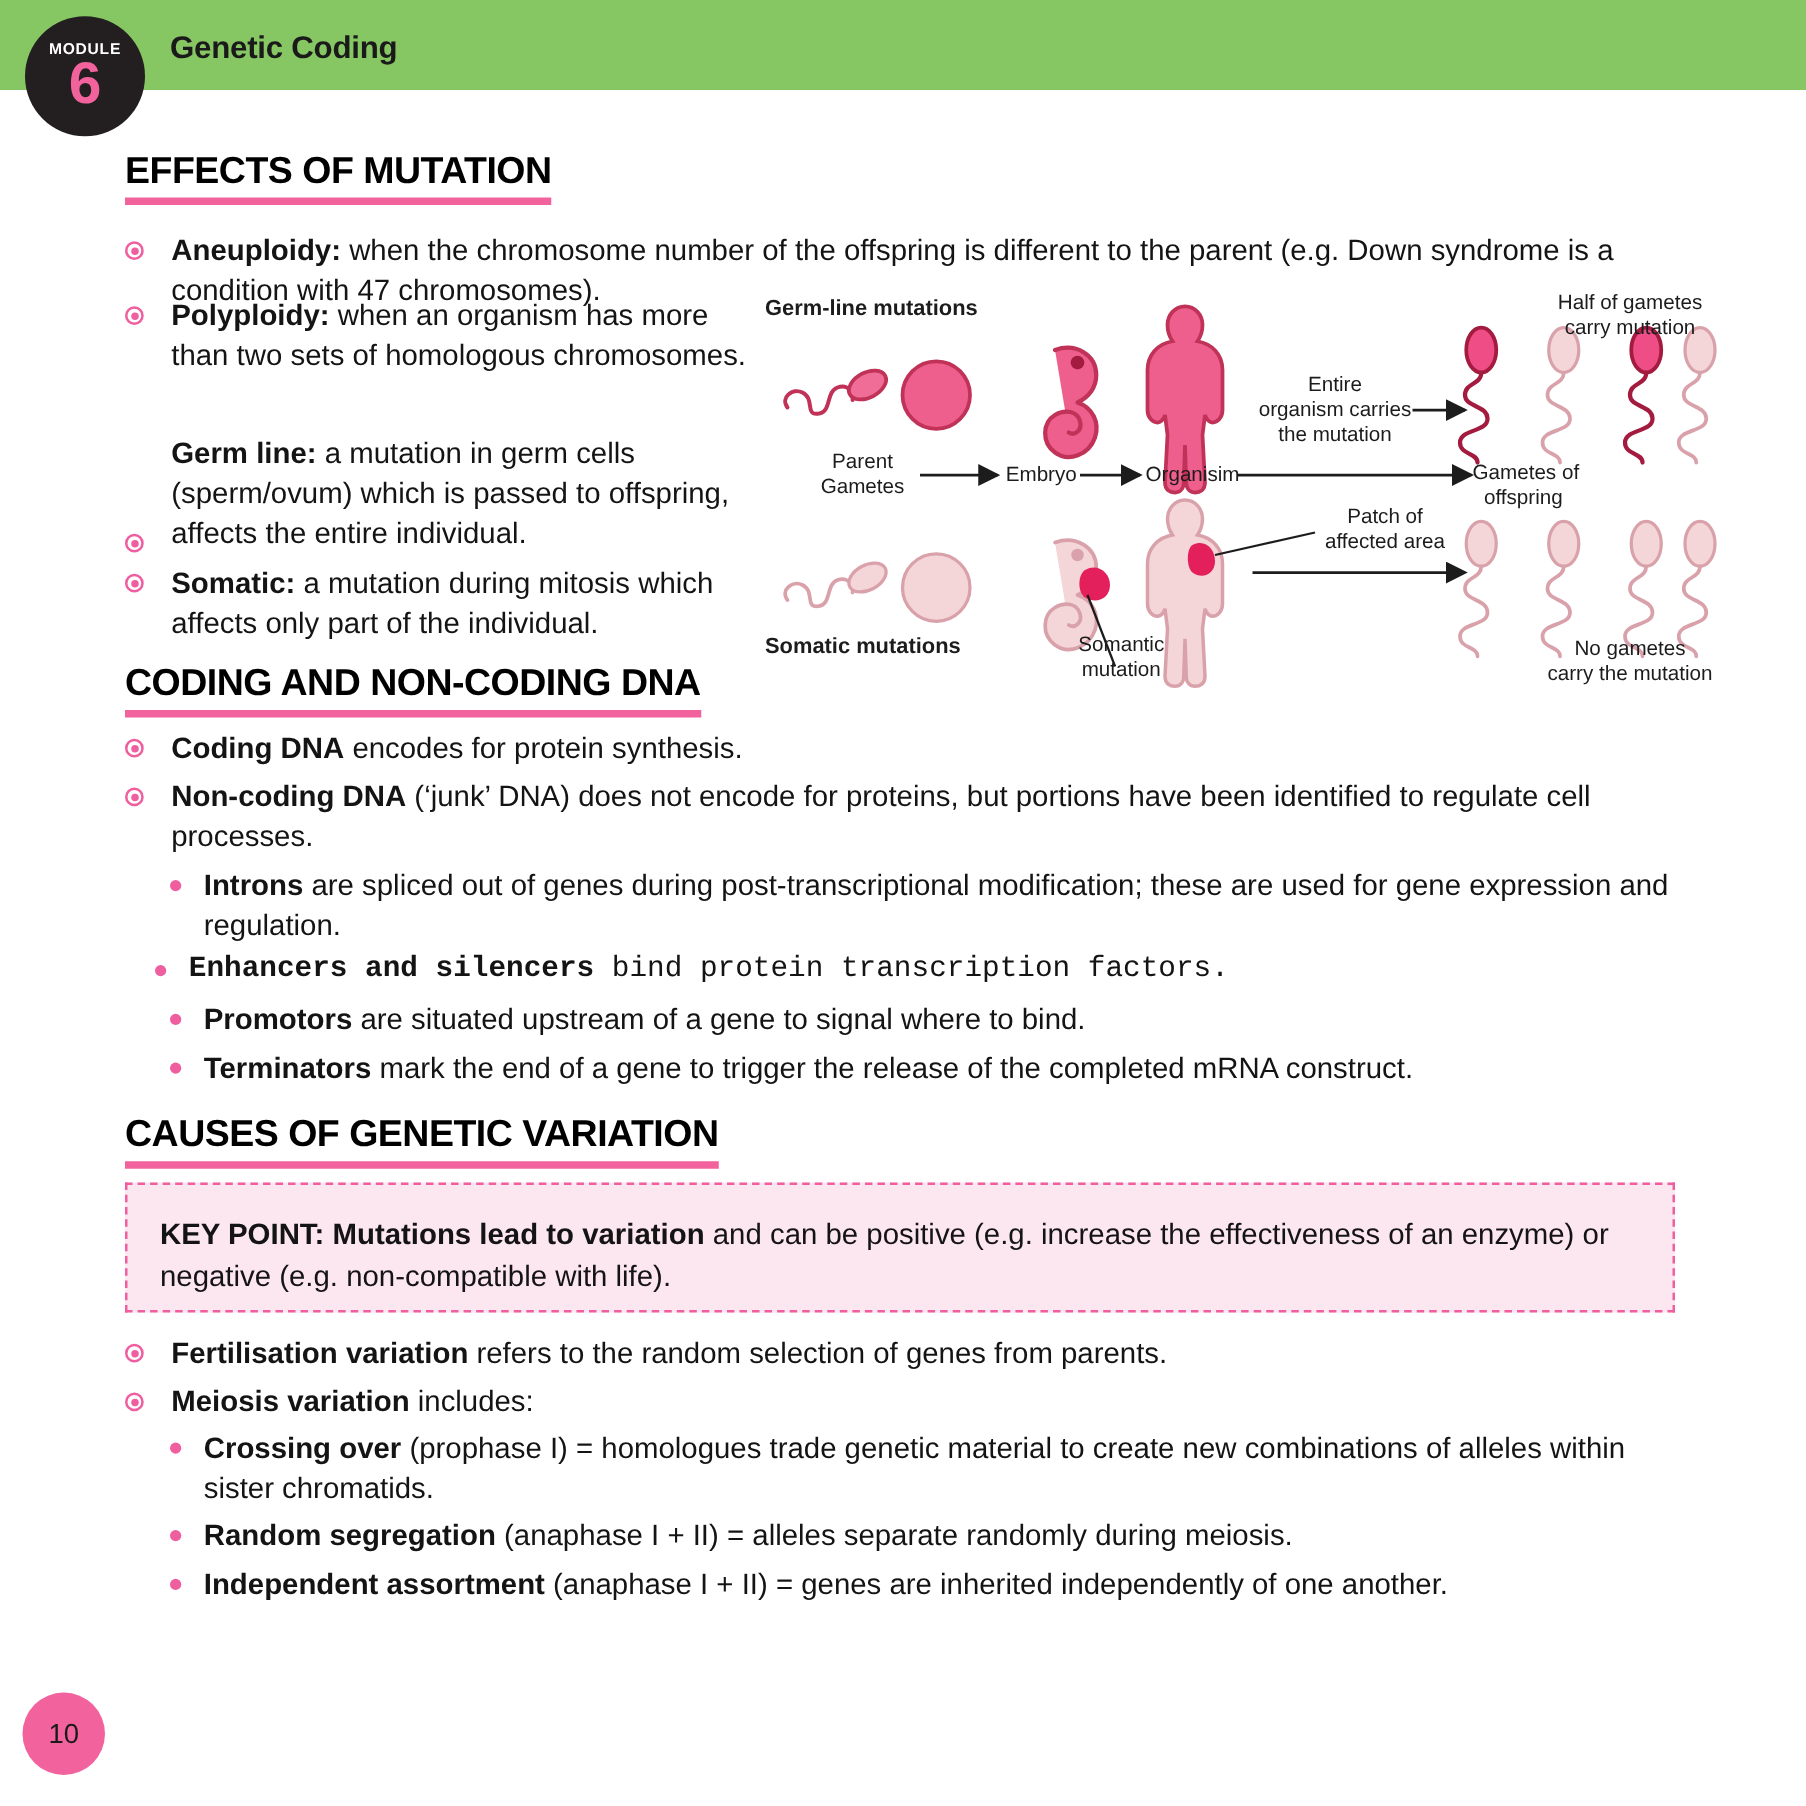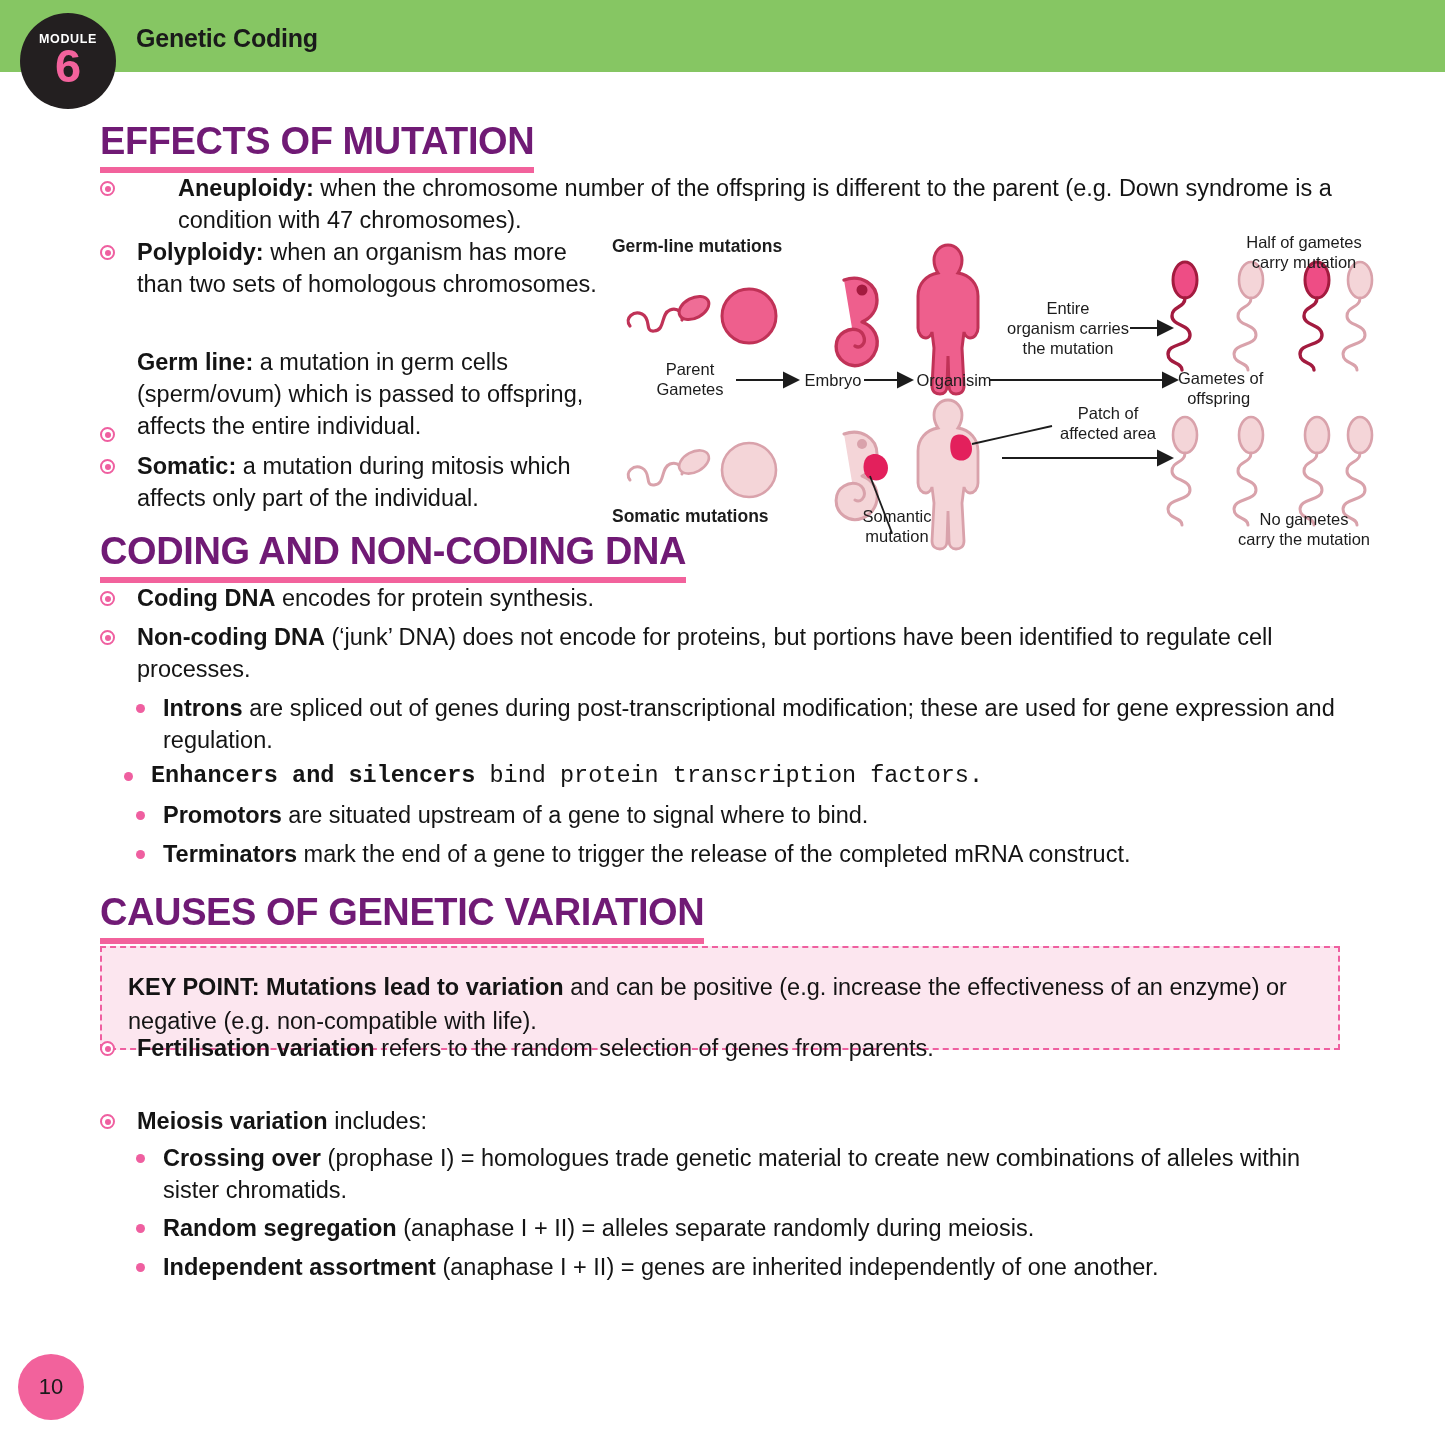--- a/index.html
+++ b/index.html
@@ -59,23 +59,23 @@
   }
   .module-badge .mod-num {
     color: #f2629c;
     font-size: 47px;
     font-weight: bold;
     line-height: 0.92;
     margin-top: -2px;
   }
   .heading {
     position: absolute;
-    font-size: 38px;
+    font-size: 30px;
     font-weight: bold;
-    color: #701a75;
+    color: #000000;
     letter-spacing: -0.4px;
     white-space: nowrap;
   }
   .heading .rule {
     display: block;
     height: 6px;
     background: #f2629c;
     margin-top: 4px;
     width: 100%;
   }
@@ -178,21 +178,21 @@
     <span class="mod-word">MODULE</span>
     <span class="mod-num">6</span>
   </div>
   <div class="header-title">Genetic Coding</div>
 
   <div class="heading" style="left:100px; top:120px;">
     <span>EFFECTS OF MUTATION</span>
     <span class="rule"></span>
   </div>
 
-  <div class="bullet-row lvl1" style="left:100px; top:172px; width:1238px;gap:41px;">
+  <div class="bullet-row lvl1" style="left:100px; top:184px; width:1238px;">
     <span class="bullet-mark"></span>
     <span class="btext"><b>Aneuploidy:</b><span> when the chromosome number of the offspring is different to the parent (e.g. Down syndrome is a condition with 47 chromosomes).</span></span>
   </div>
 
   <div class="bullet-row lvl1" style="left:100px; top:236px; width:500px;">
     <span class="bullet-mark"></span>
     <span class="btext"><b>Polyploidy:</b><span> when an organism has more than two sets of homologous chromosomes.</span></span>
   </div>
 
   <div class="bullet-row lvl1" style="left:100px; top:346px; width:500px;align-items:flex-end;">
@@ -367,21 +367,21 @@
 
   <div class="heading" style="left:100px; top:891px;">
     <span>CAUSES OF GENETIC VARIATION</span>
     <span class="rule"></span>
   </div>
 
   <div class="keybox" style="left:100px; top:946px; width:1240px; height:104px;">
     <div class="kptext"><b>KEY POINT: Mutations lead to variation</b><span> and can be positive (e.g. increase the effectiveness of an enzyme) or negative (e.g. non-compatible with life).</span></div>
   </div>
 
-  <div class="bullet-row lvl1" style="left:100px; top:1032px; width:1100px;text-align:right;">
+  <div class="bullet-row lvl1" style="left:100px; top:1066px; width:1100px;text-align:right;">
     <span class="bullet-mark"></span>
     <span class="btext"><b>Fertilisation variation</b><span> refers to the random selection of genes from parents.</span></span>
   </div>
 
   <div class="bullet-row lvl1" style="left:100px; top:1105px; width:1100px;">
     <span class="bullet-mark"></span>
     <span class="btext"><b>Meiosis variation</b><span> includes:</span></span>
   </div>
 
   <div class="bullet-row lvl2" style="left:136px; top:1142px; width:1195px;">

